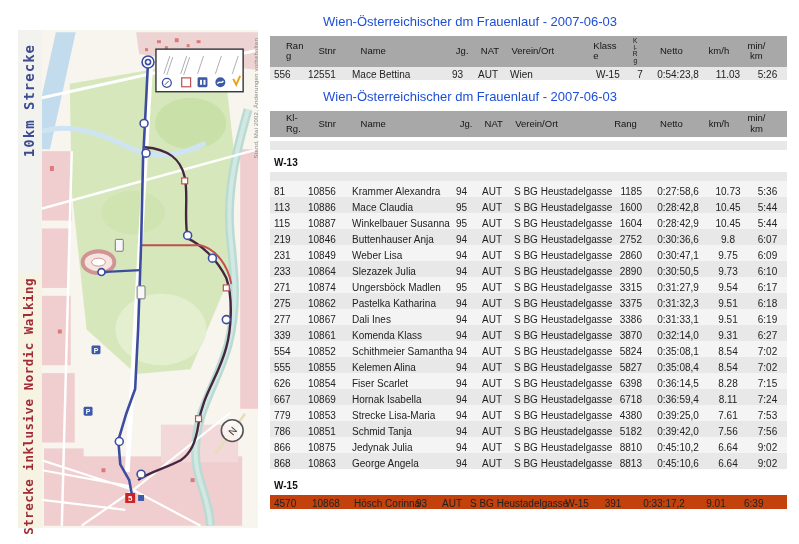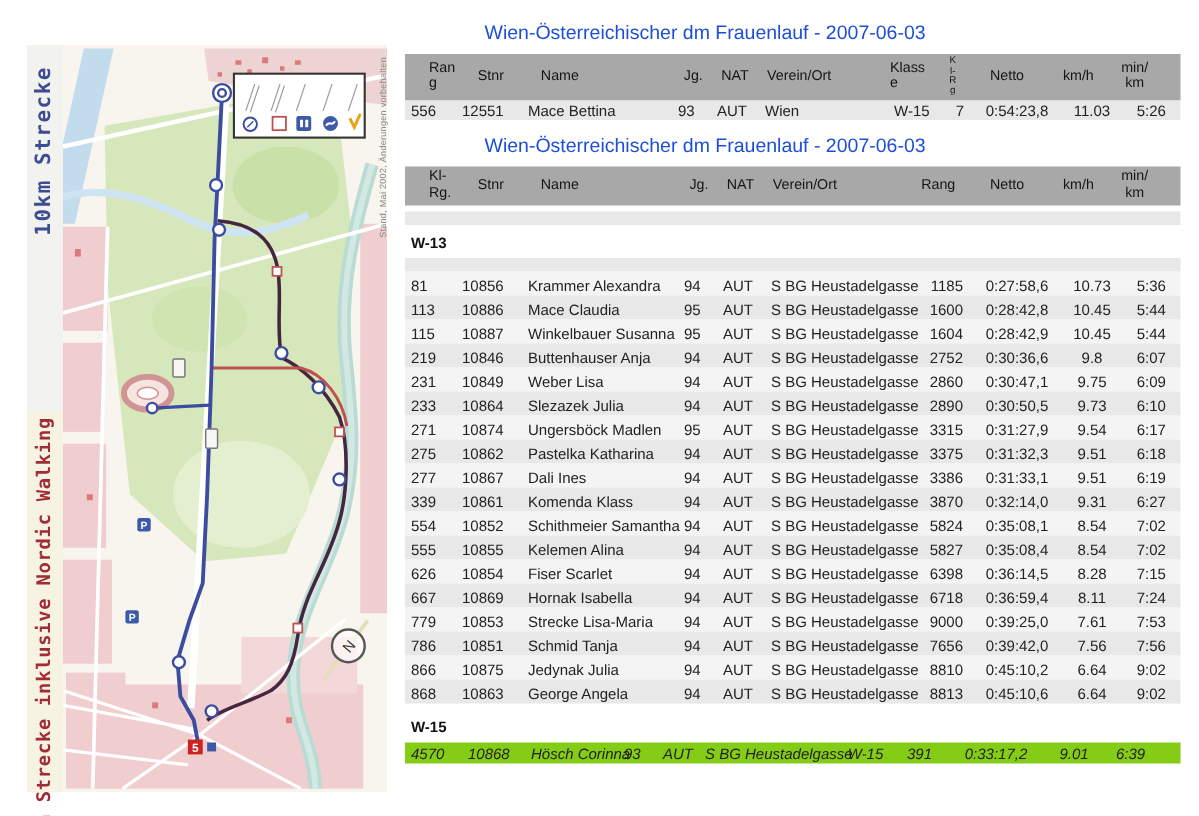--- a/index.html
+++ b/index.html
@@ -68,21 +68,21 @@
   .tw15 .cell:nth-child(2){width:42px;}
   .tw15 .cell:nth-child(3){width:62px;}
   .tw15 .cell:nth-child(4){width:26px;}
   .tw15 .cell:nth-child(5){width:28px;}
   .tw15 .cell:nth-child(6){width:92px;}
   .tw15 .cell:nth-child(7){width:38px;text-align:center;padding-left:0;}
   .tw15 .cell:nth-child(8){width:34px;text-align:center;padding-left:0;}
   .tw15 .cell:nth-child(9){width:68px;text-align:center;padding-left:0;}
   .tw15 .cell:nth-child(10){width:36px;text-align:center;padding-left:0;}
   .tw15 .cell:nth-child(11){width:53px;text-align:left;padding-left:10px;}
-  .tw15 .trow{height:14px;background:#84cc16;font-style:italic;}
+  .tw15 .trow{height:14px;background:#c2410c;}
 </style>
 </head>
 <body>
 
 <div class="map-panel">
   <div class="strip">
     <div class="strip-top">
       <span class="vtext blue">10km Strecke</span>
     </div>
     <div class="strip-bottom">
@@ -446,33 +446,33 @@
           <span class="cell">8.11</span>
           <span class="cell">7:24</span>
         </div>
         <div class="trow">
           <span class="cell">779</span>
           <span class="cell">10853</span>
           <span class="cell">Strecke Lisa-Maria</span>
           <span class="cell">94</span>
           <span class="cell">AUT</span>
           <span class="cell">S BG Heustadelgasse</span>
-          <span class="cell">9000</span>
+          <span class="cell">4380</span>
           <span class="cell">0:39:25,0</span>
           <span class="cell">7.61</span>
           <span class="cell">7:53</span>
         </div>
         <div class="trow">
           <span class="cell">786</span>
           <span class="cell">10851</span>
           <span class="cell">Schmid Tanja</span>
           <span class="cell">94</span>
           <span class="cell">AUT</span>
           <span class="cell">S BG Heustadelgasse</span>
-          <span class="cell">7656</span>
+          <span class="cell">5182</span>
           <span class="cell">0:39:42,0</span>
           <span class="cell">7.56</span>
           <span class="cell">7:56</span>
         </div>
         <div class="trow">
           <span class="cell">866</span>
           <span class="cell">10875</span>
           <span class="cell">Jedynak Julia</span>
           <span class="cell">94</span>
           <span class="cell">AUT</span>

